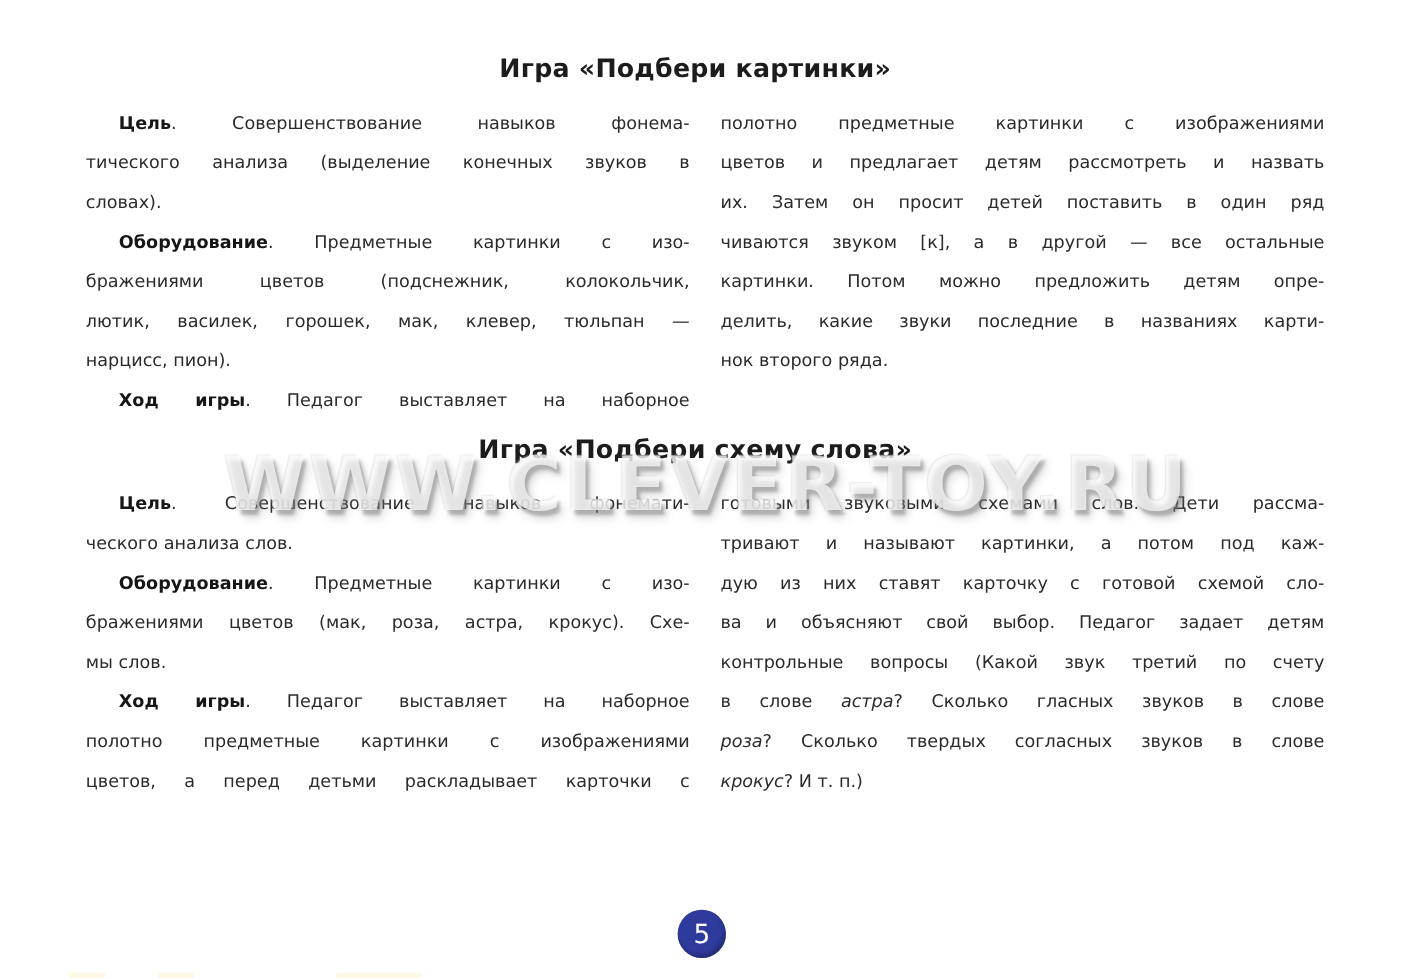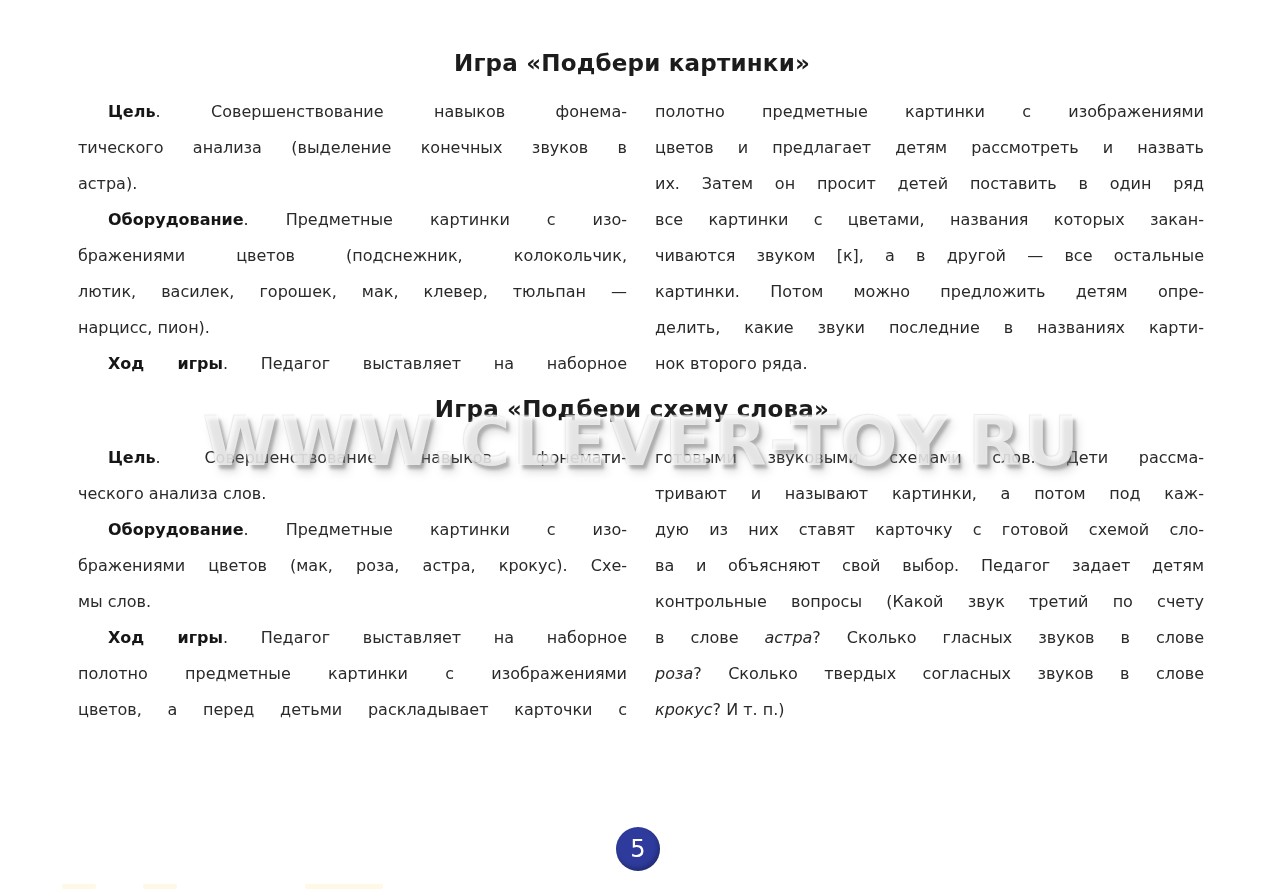--- a/index.html
+++ b/index.html
@@ -107,32 +107,31 @@
 <body>
 
 <div class="page">
   <div class="content">
       <section class="game-section">
         <h2 class="heading">Игра «Подбери картинки»</h2>
         <div class="columns">
           <div class="col">
             <div class="tline j ind"><b>Цель</b>. Совершенствование навыков фонема-</div>
             <div class="tline j">тического анализа (выделение конечных звуков в</div>
-            <div class="tline">астра).</div>
+            <div class="tline">словах).</div>
             <div class="tline j ind"><b>Оборудование</b>. Предметные картинки с изо-</div>
             <div class="tline j">бражениями цветов (подснежник, колокольчик,</div>
             <div class="tline j">лютик, василек, горошек, мак, клевер, тюльпан —</div>
             <div class="tline">нарцисс, пион).</div>
             <div class="tline j ind"><b>Ход игры</b>. Педагог выставляет на наборное</div>
           </div>
           <div class="col">
             <div class="tline j">полотно предметные картинки с изображениями</div>
             <div class="tline j">цветов и предлагает детям рассмотреть и назвать</div>
             <div class="tline j">их. Затем он просит детей поставить в один ряд</div>
-            <div class="tline j">все картинки с цветами, названия которых закан-</div>
             <div class="tline j">чиваются звуком [к], а в другой — все остальные</div>
             <div class="tline j">картинки. Потом можно предложить детям опре-</div>
             <div class="tline j">делить, какие звуки последние в названиях карти-</div>
             <div class="tline">нок второго ряда.</div>
           </div>
         </div>
       </section>
       <section class="game-section">
         <h2 class="heading">Игра «Подбери схему слова»</h2>
         <div class="columns">

